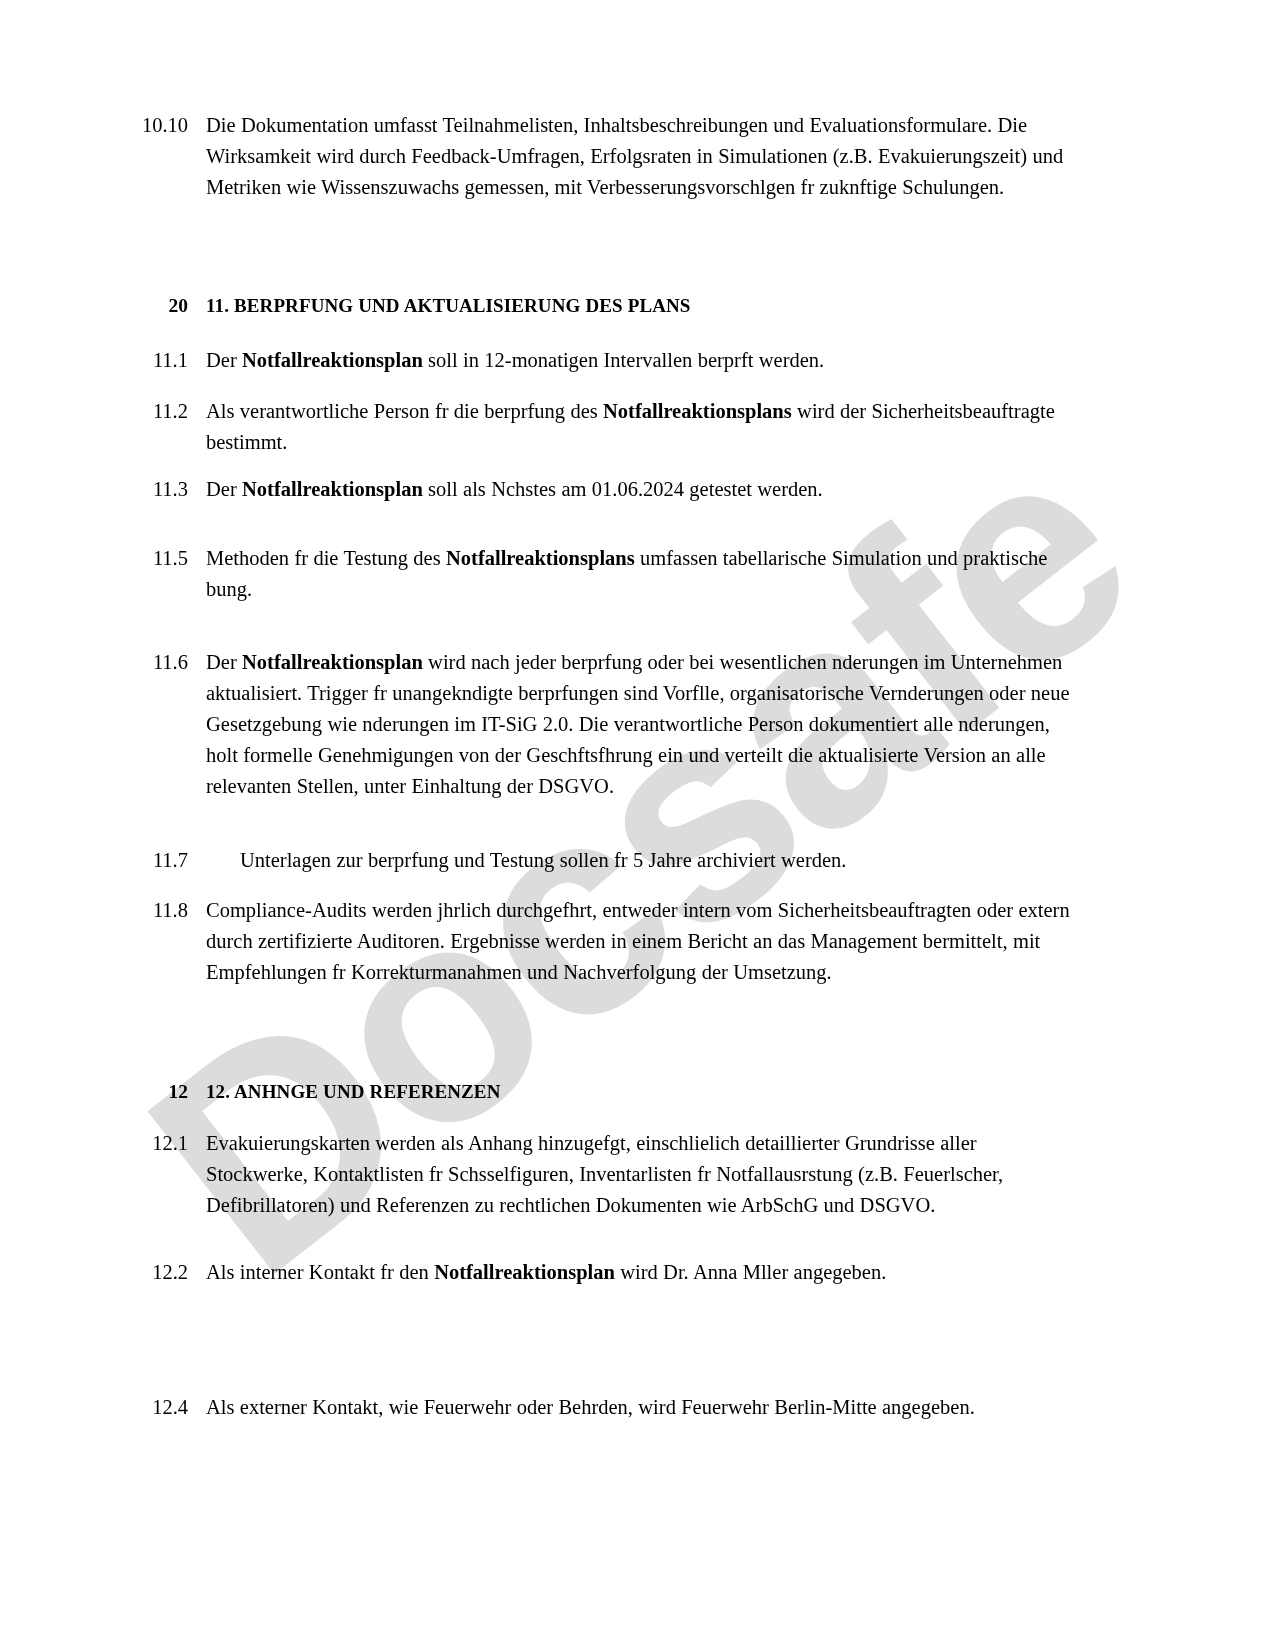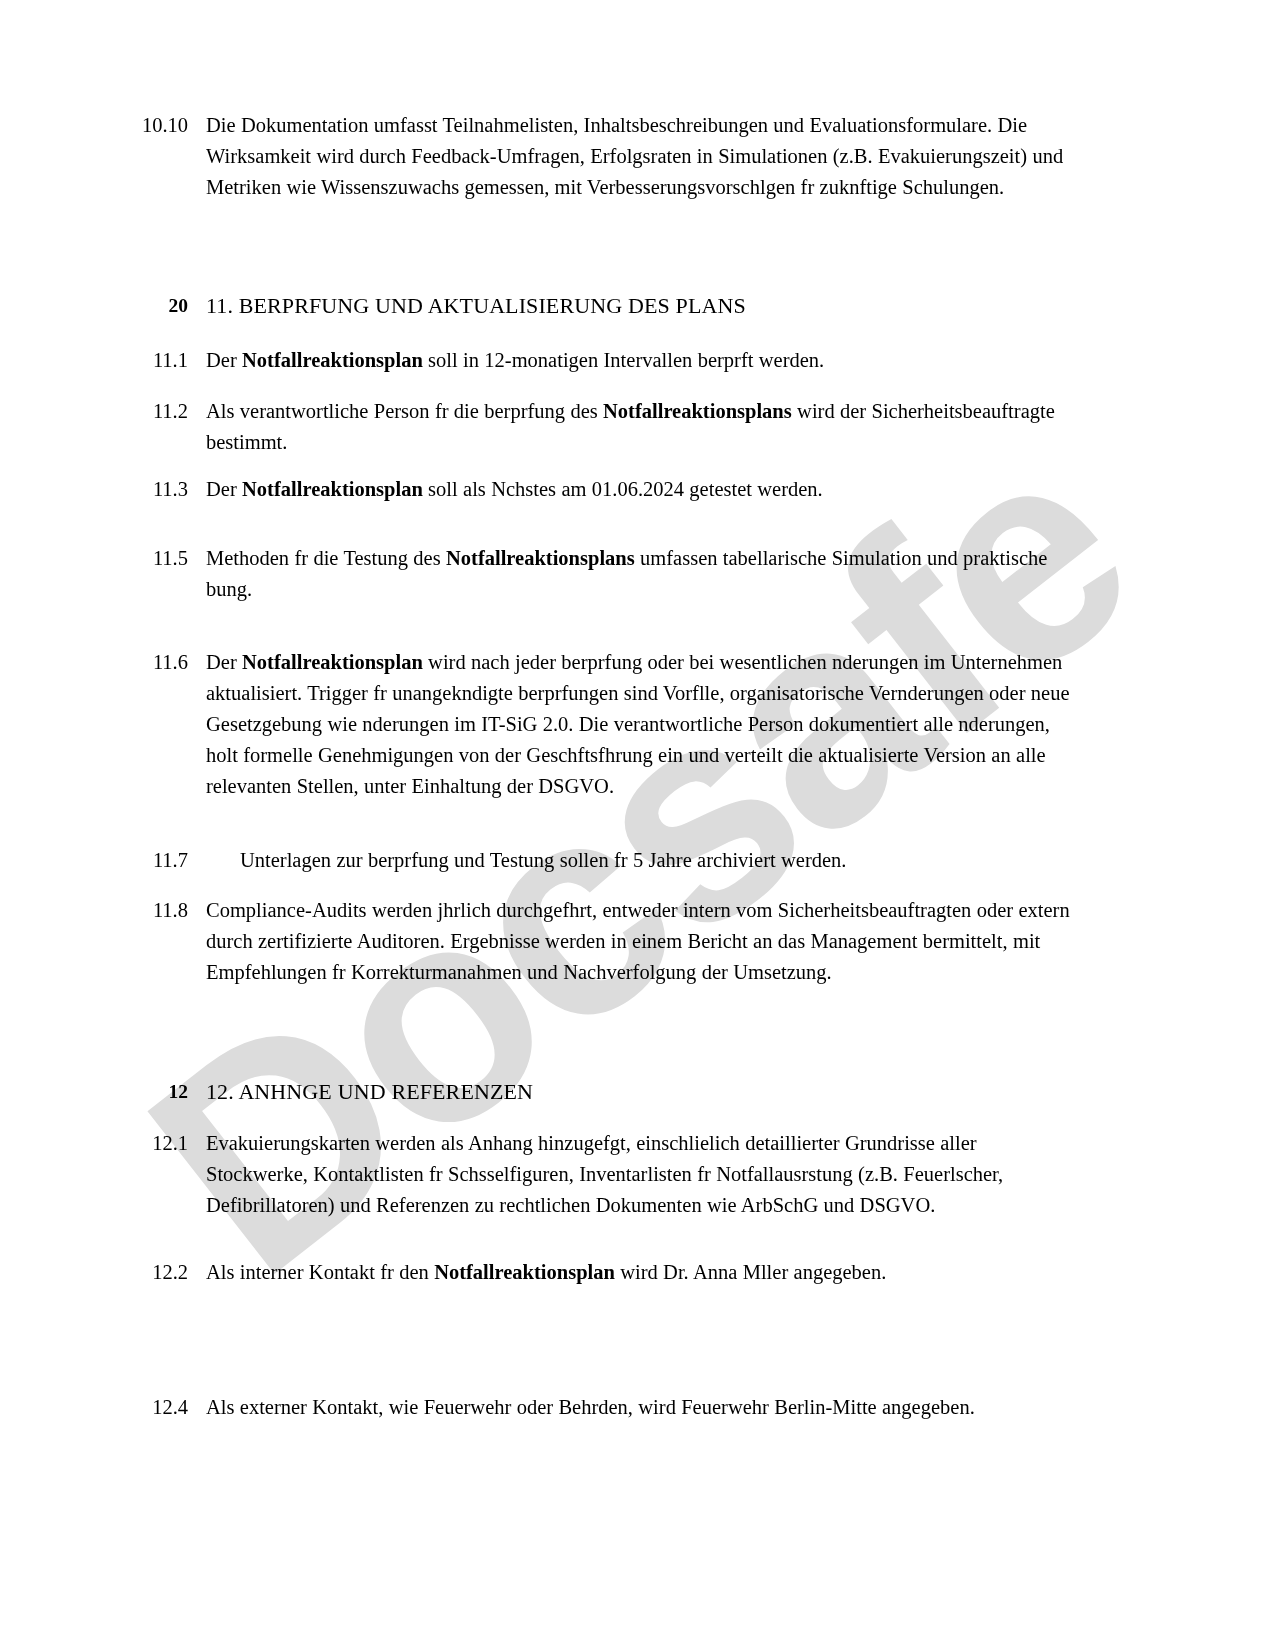--- a/index.html
+++ b/index.html
@@ -71,22 +71,22 @@
   }
   .clause-body b,
   .clause-body strong {
     font-weight: 700;
   }
   .section-head .clause-num {
     font-weight: 700;
     font-size: 19.5px;
   }
   .section-head .clause-body {
-    font-weight: 400;
-    font-size: 22px;
+    font-weight: 700;
+    font-size: 19px;
     letter-spacing: 0.1px;
   }
 </style>
 </head>
 <body>
 
 <div class="page">
 
   <div class="watermark-layer">
     <div class="watermark-text">Docsafe</div>

